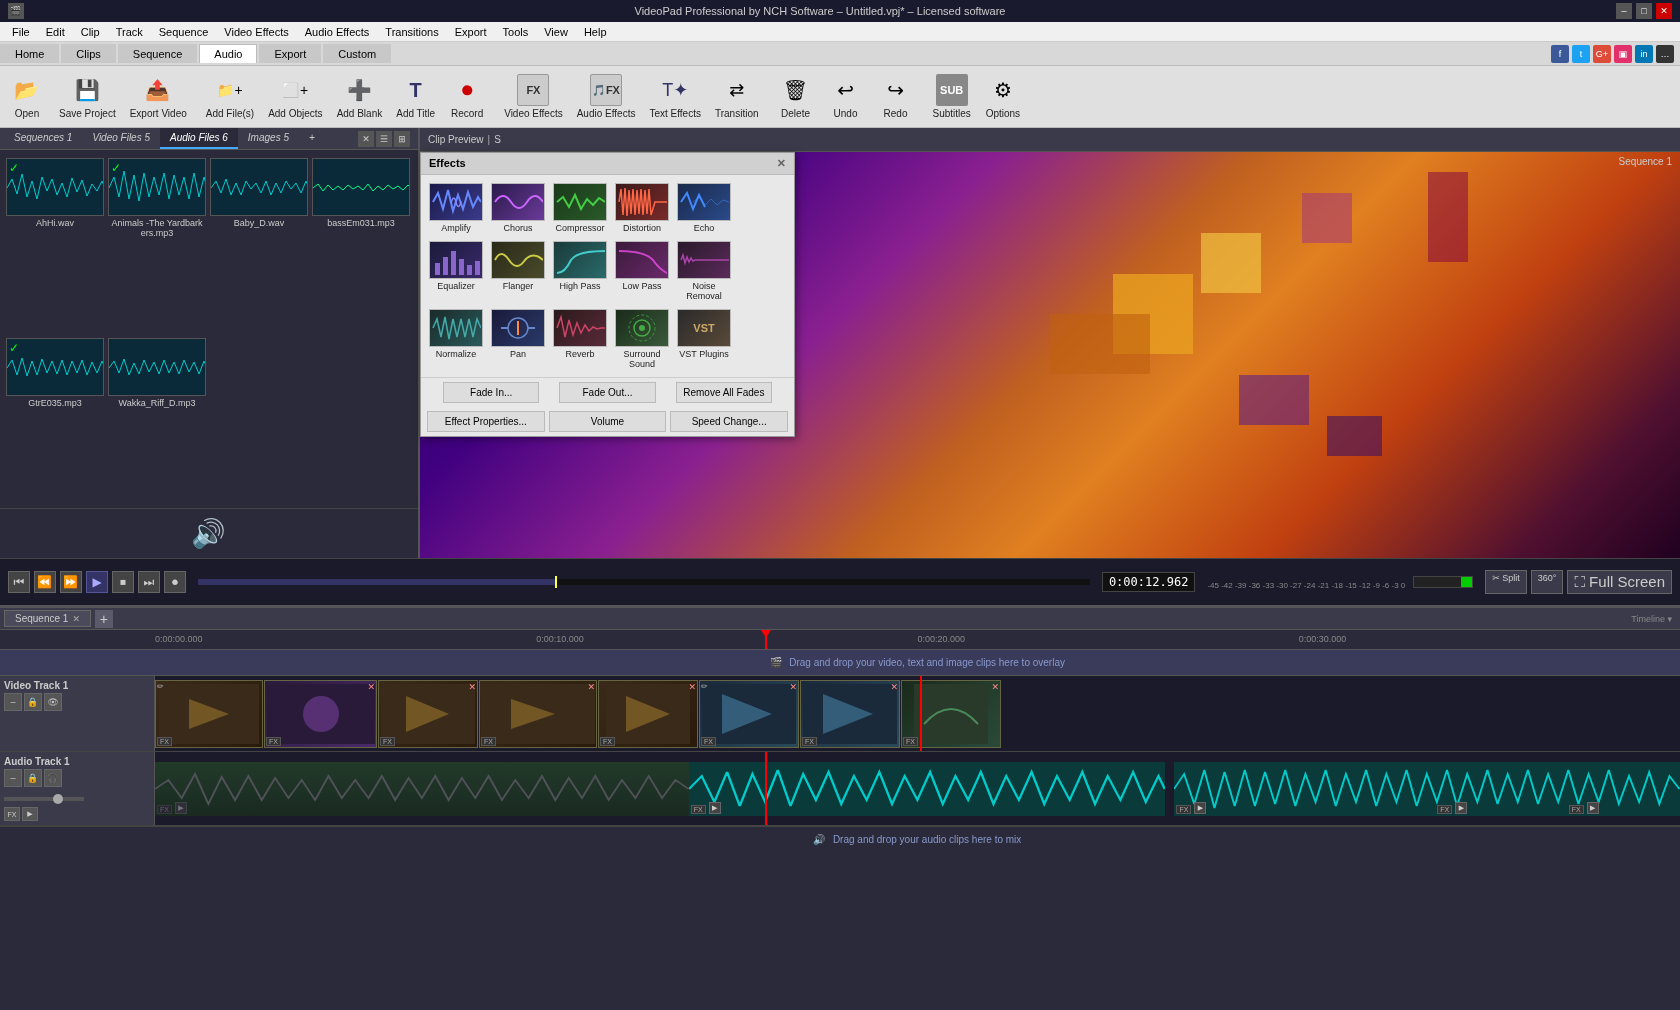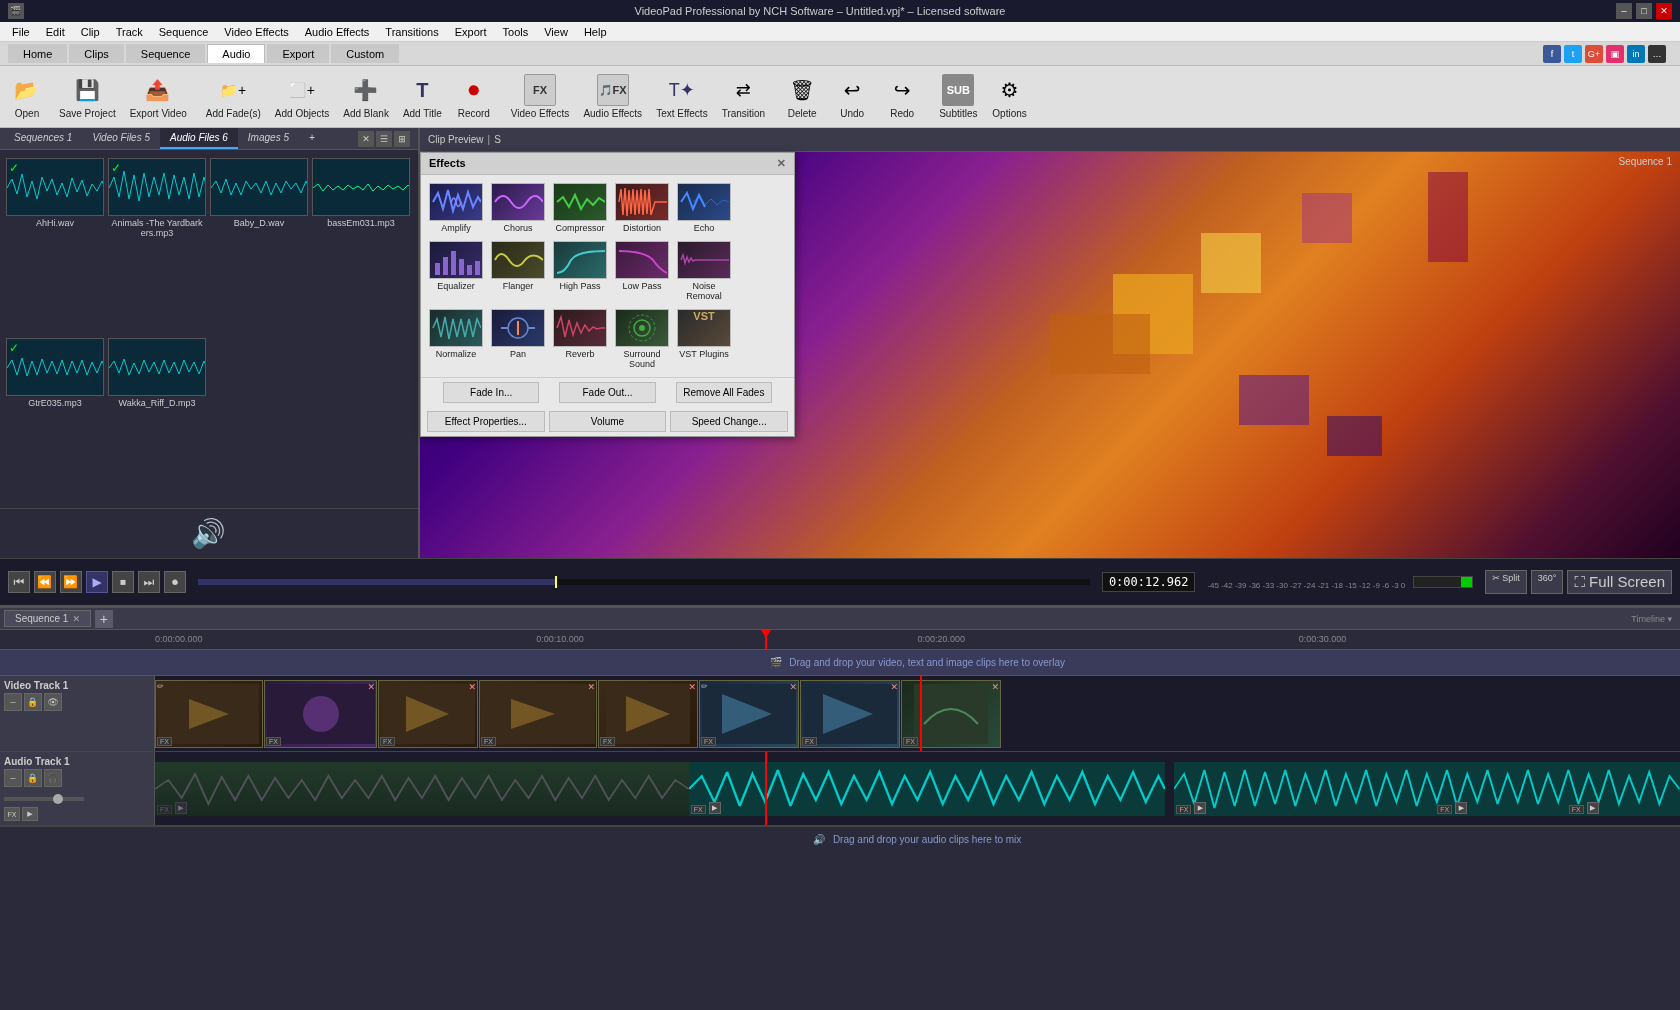--- a/index.html
+++ b/index.html
@@ -12,21 +12,21 @@
     #titlebar .ctrl-btn { width: 16px; height: 16px; background: #555; color: #fff; font-size: 9px; display: flex; align-items: center; justify-content: center; cursor: pointer; }
 
     
     #menubar { background: #f0f0f0; height: 20px; display: flex; align-items: center; border-bottom: 1px solid #ccc; padding: 0 4px; }
     .menu-item { padding: 2px 8px; font-size: 11px; cursor: pointer; }
     .toolbar-btn { display: flex; flex-direction: column; align-items: center; justify-content: center; padding: 2px 6px; cursor: pointer; border: 1px solid transparent; min-width: 50px; gap: 2px; }
     .toolbar-btn .tb-icon { width: 32px; height: 32px; display: flex; align-items: center; justify-content: center; font-size: 20px; }
     .toolbar-btn .tb-label { font-size: 10px; color: #222; text-align: center; }
 
     
-    #navtabs { background: #d8d8d8; border-bottom: 1px solid #bbb; display: flex; align-items: center; height: 24px; padding: 0 8px; }
+    #navtabs { background: #d8d8d8; border-bottom: 1px solid #bbb; display: flex; align-items: center; height: 24px; padding: 0 0; }
     .nav-tab { padding: 3px 14px; font-size: 11px; cursor: pointer; border: 1px solid transparent; border-bottom: none; background: #c8c8c8; margin-right: 2px; }
     .nav-tab.active { background: #fff; border-color: #bbb; }
 
     
     #left-panel { width: 420px; background: #2a2a3a; display: flex; flex-direction: column; border-right: 2px solid #555; }
     .file-tab { padding: 4px 10px; font-size: 10px; color: #ccc; cursor: pointer; border-bottom: 2px solid transparent; font-style: italic; }
     .file-tab.active { color: #fff; border-bottom-color: #4af; background: #2a2a3a; }
 
     
     #file-grid { display: flex; flex-wrap: wrap; padding: 6px; gap: 4px; overflow-y: auto; flex: 1; }
@@ -159,21 +159,21 @@
     </div>
     <div class="toolbar-btn">
       <div class="tb-icon">📤</div>
       <div class="tb-label">Export Video</div>
     </div>
   </div>
   <div class="tb-sep"></div>
   <div class="tb-group">
     <div class="toolbar-btn">
       <div class="tb-icon" style="font-size:14px;">📁+</div>
-      <div class="tb-label">Add Fade(s)</div>
+      <div class="tb-label">Add File(s)</div>
     </div>
     <div class="toolbar-btn">
       <div class="tb-icon" style="font-size:14px;">⬜+</div>
       <div class="tb-label">Add Objects</div>
     </div>
     <div class="toolbar-btn">
       <div class="tb-icon">➕</div>
       <div class="tb-label">Add Blank</div>
     </div>
     <div class="toolbar-btn">
@@ -468,21 +468,21 @@
           <div class="effect-thumb eff-surround" style="background:linear-gradient(135deg,#1a2a1a,#3a5a3a);display:flex;align-items:center;justify-content:center;">
             <svg width="50" height="34">
               <circle cx="25" cy="17" r="8" fill="none" stroke="#44aa44" stroke-width="1.5"></circle>
               <circle cx="25" cy="17" r="13" fill="none" stroke="#44aa44" stroke-width="0.8" stroke-dasharray="3,2"></circle>
               <circle cx="25" cy="17" r="3" fill="#44aa44"></circle>
             </svg>
           </div>
           <div class="effect-label">Surround Sound</div>
         </div>
         <div class="effect-item">
-          <div class="effect-thumb eff-vst" style="background:linear-gradient(135deg,#2a2a2a,#5a4a3a);display:flex;align-items:flex-start;justify-content:center;">
+          <div class="effect-thumb eff-vst" style="background:linear-gradient(135deg,#2a2a2a,#5a4a3a);display:flex;align-items:center;justify-content:center;">
             <span style="color:#ccaa66;font-size:11px;font-weight:bold;">VST</span>
           </div>
           <div class="effect-label">VST Plugins</div>
         </div>
 
       </div>
 
       <div class="effects-buttons">
         <div class="eff-btn">Fade In...</div>
         <div class="eff-btn">Fade Out...</div>

